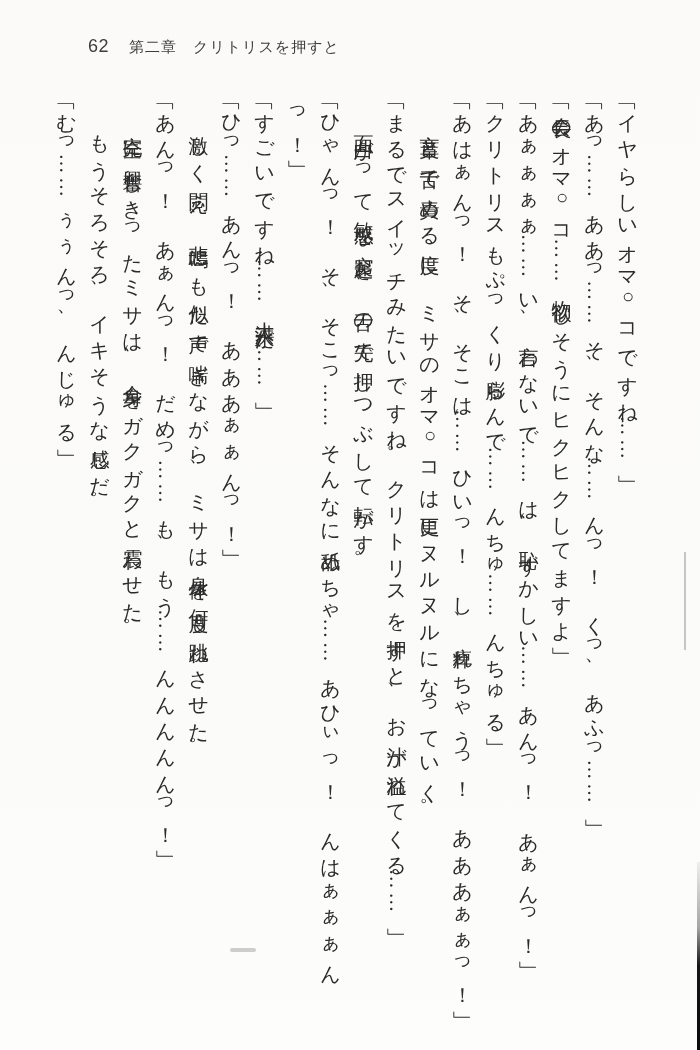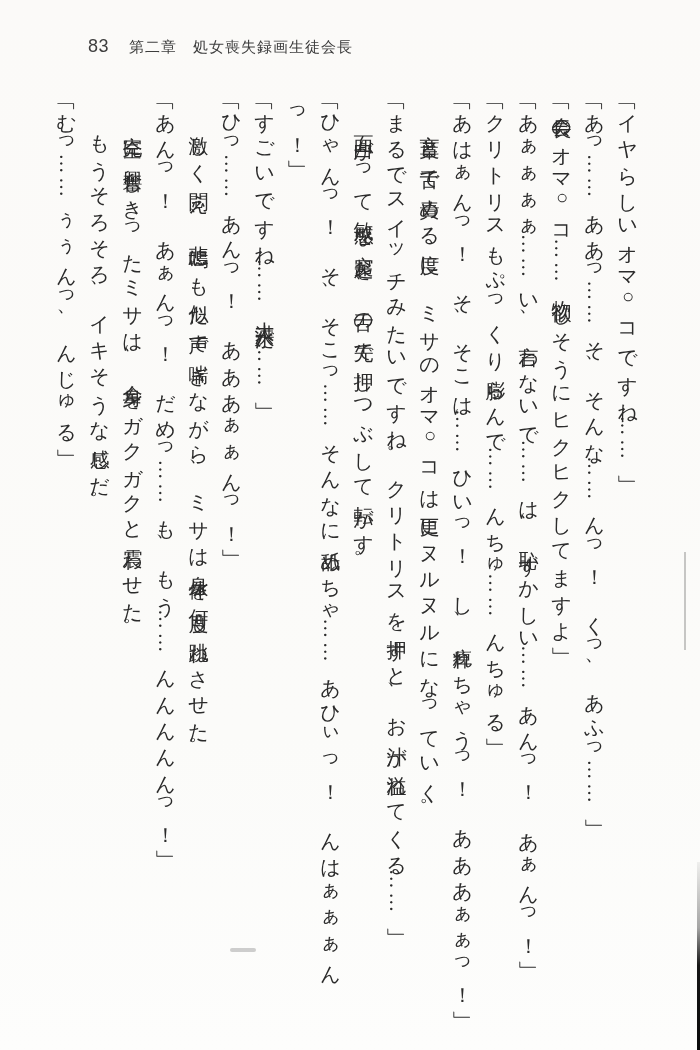--- a/index.html
+++ b/index.html
@@ -56,22 +56,22 @@
     border-radius: 2px;
     background: rgba(40,40,40,0.22);
   }
 </style>
 </head>
 <body>
 
 <div class="page">
 
   <div class="header">
-    <span class="page-num">83</span>
-    <span class="chapter">第二章　処女喪失録画生徒会長</span>
+    <span class="page-num">62</span>
+    <span class="chapter">第二章　クリトリスを押すと</span>
   </div>
 
   <div class="body-text">
       <p class="col dialogue">「イヤらしいオマ○コですね……」</p>
       <p class="col dialogue">「あっ……ああっ……そ、そんな……んっ！　くっ、あふっ……」</p>
       <p class="col dialogue">「会長のオマ○コ……物欲しそうにヒクヒクしてますよ」</p>
       <p class="col dialogue">「あぁぁぁぁ……い、言わないで……は、恥ずかしい……あんっ！　あぁんっ！」</p>
       <p class="col dialogue">「クリトリスもぷっくり膨らんで……んちゅ……んちゅる」</p>
       <p class="col dialogue">「あはぁんっ！　そ、そこは……ひいっ！　し、痺れちゃうっ！　あああぁぁっ！」</p>
       <p class="col narration">言葉と舌で責める度に、ミサのオマ○コは更にヌルヌルになっていく。</p>

